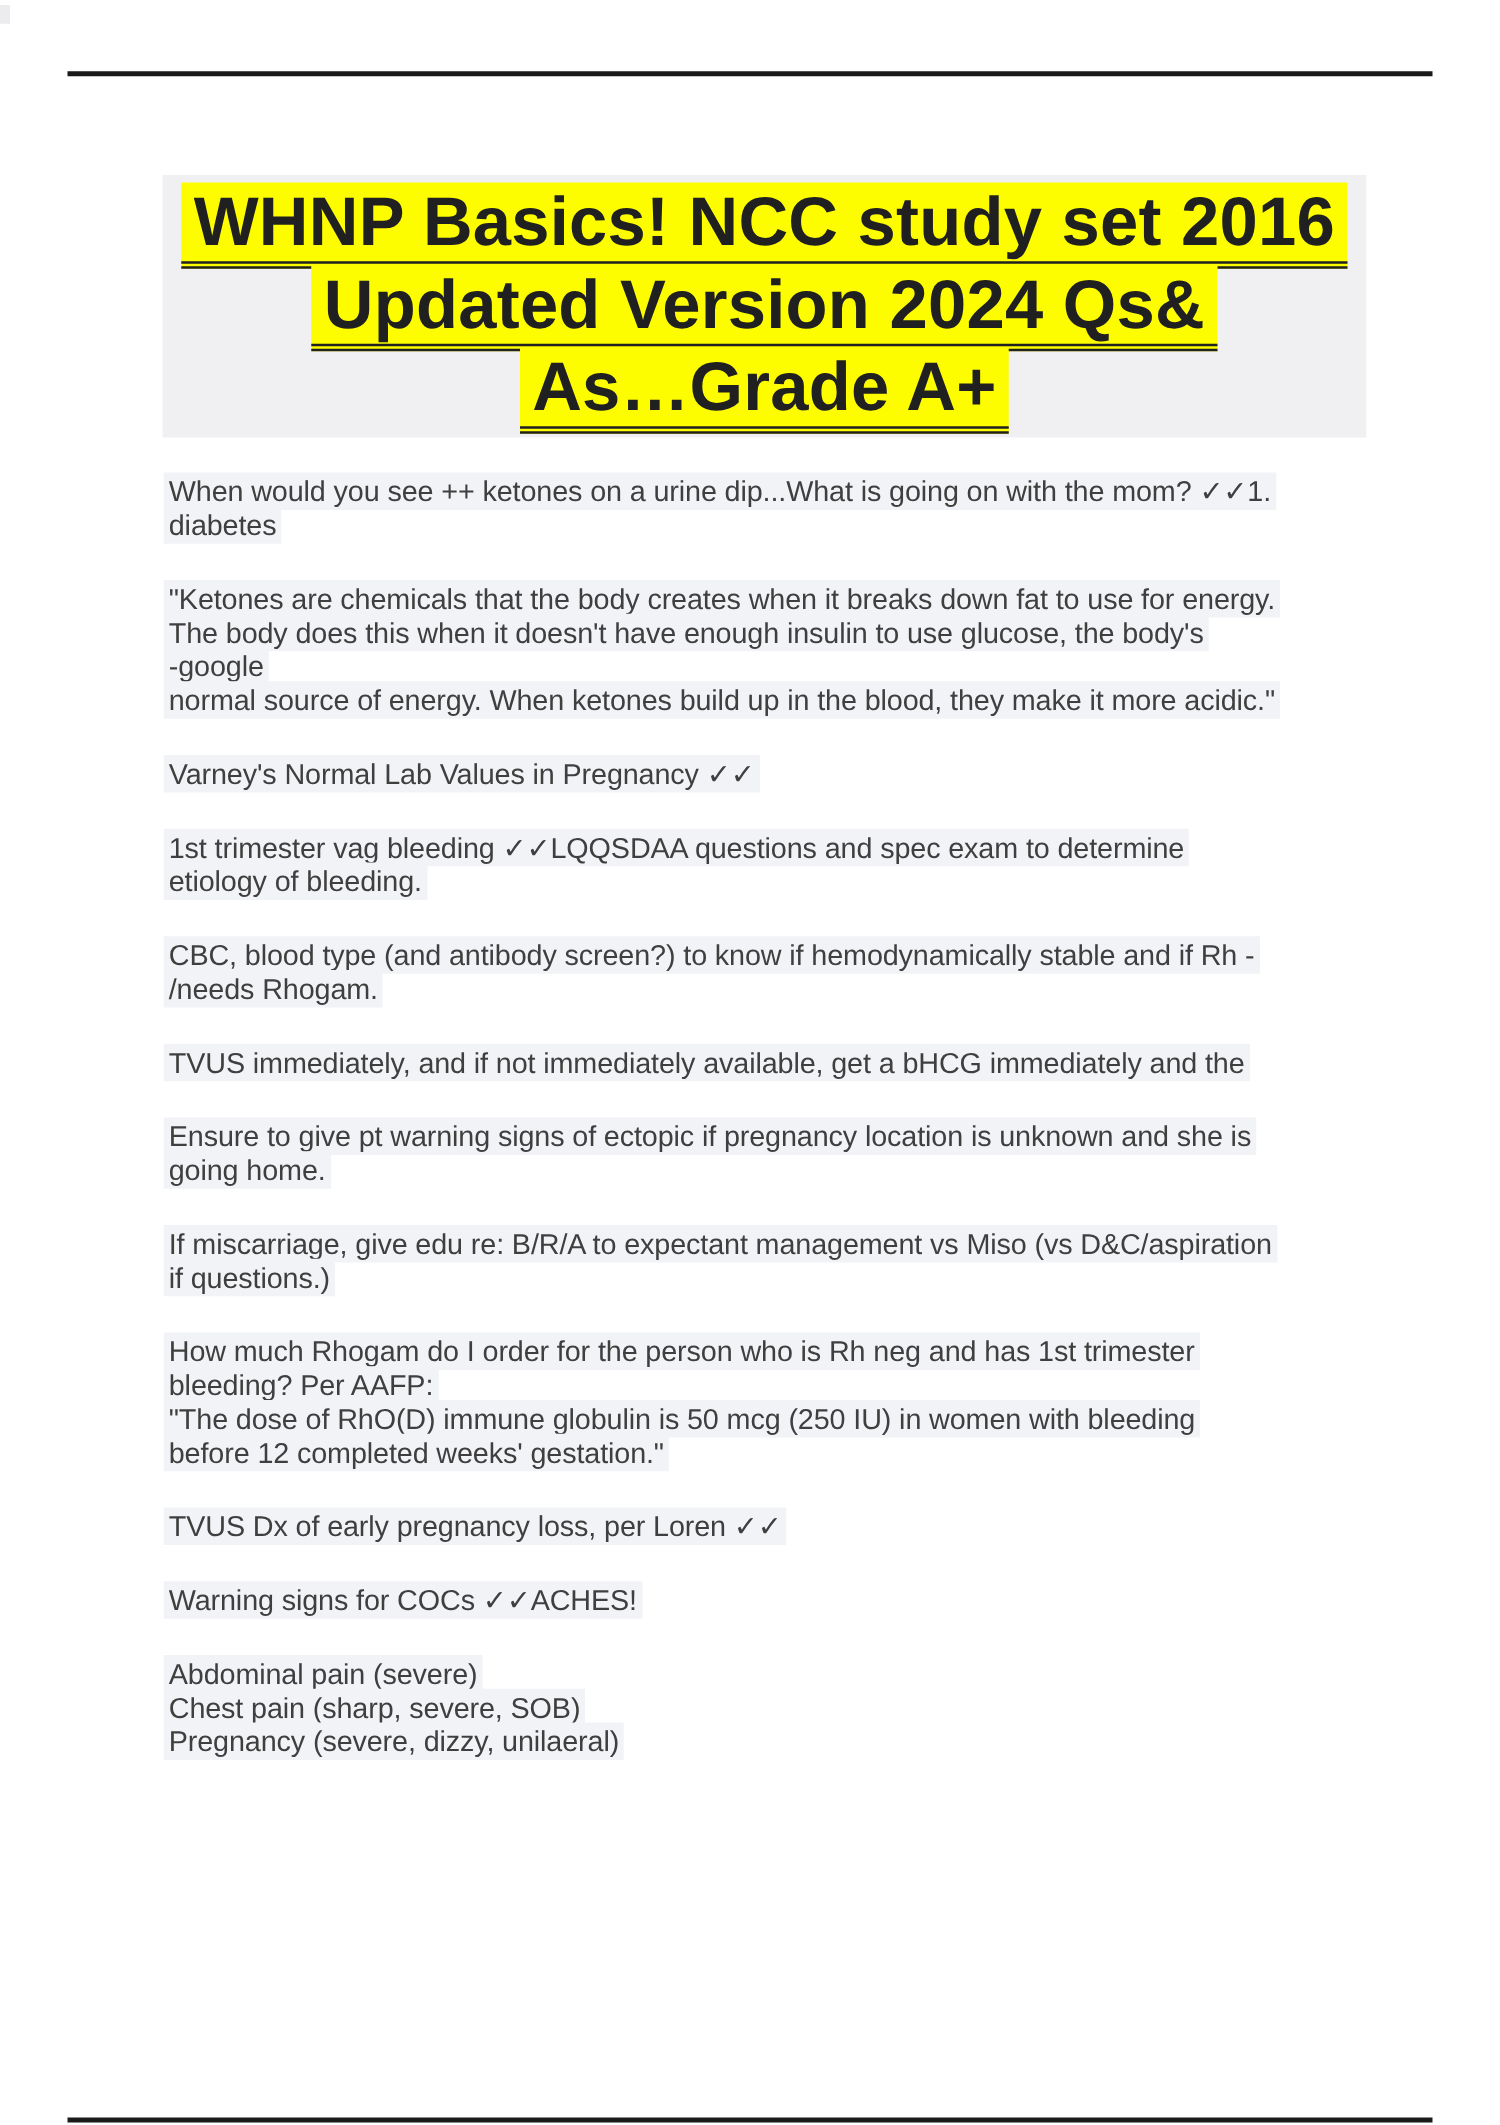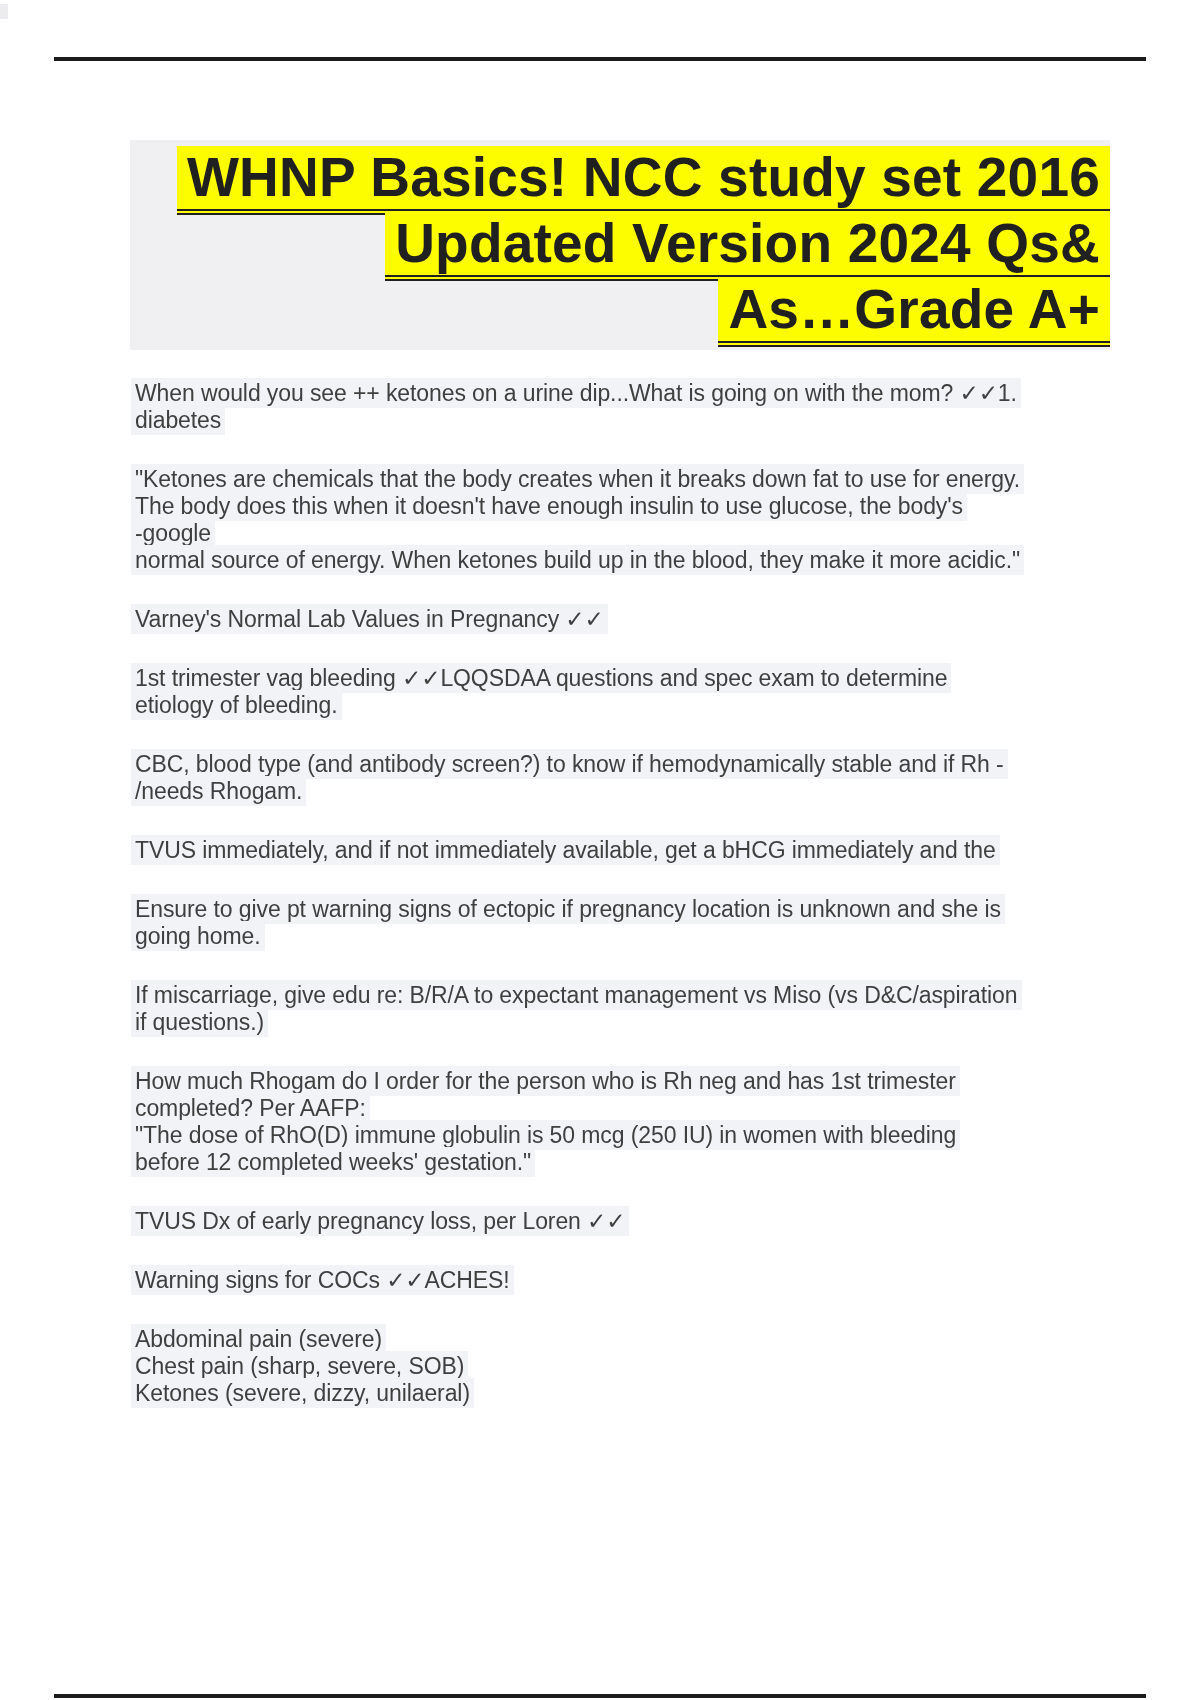--- a/index.html
+++ b/index.html
@@ -19,23 +19,23 @@
     position: absolute; left: 54px;
     width: 1092px; height: 4px;
     background: var(--rule-color, #1a1a1a);
   }
   .page-rule.top { top: 57px; }
   .page-rule.bottom { top: 1694px; }
 
   .title-block {
     position: absolute; left: 130px; top: 140px;
     width: 963px;
-    padding: 4px 0 8px 17px;
+    padding: 4px 0 8px 0;
     background: var(--title-block-bg, #f0f0f2);
-    text-align: right;
+    text-align: center;
   }
   .title-line {
     line-height: 66px;
     font-size: 55px;
     font-weight: bold;
     letter-spacing: 0.2px;
     color: var(--title-text, #202020);
     white-space: nowrap;
   }
   .title-mark {
@@ -103,30 +103,30 @@
     <div class="para">
       <div class="line"><span class="line-mark">Ensure to give pt warning signs of ectopic if pregnancy location is unknown and she is</span></div>
       <div class="line"><span class="line-mark">going home.</span></div>
     </div>
     <div class="para">
       <div class="line"><span class="line-mark">If miscarriage, give edu re: B/R/A to expectant management vs Miso (vs D&amp;C/aspiration</span></div>
       <div class="line"><span class="line-mark">if questions.)</span></div>
     </div>
     <div class="para">
       <div class="line"><span class="line-mark">How much Rhogam do I order for the person who is Rh neg and has 1st trimester</span></div>
-      <div class="line"><span class="line-mark">completed? Per AAFP:</span></div>
+      <div class="line"><span class="line-mark">bleeding? Per AAFP:</span></div>
       <div class="line"><span class="line-mark">"The dose of RhO(D) immune globulin is 50 mcg (250 IU) in women with bleeding</span></div>
       <div class="line"><span class="line-mark">before 12 completed weeks' gestation."</span></div>
     </div>
     <div class="para">
       <div class="line"><span class="line-mark">TVUS Dx of early pregnancy loss, per Loren ✓✓</span></div>
     </div>
     <div class="para">
       <div class="line"><span class="line-mark">Warning signs for COCs ✓✓ACHES!</span></div>
     </div>
     <div class="para">
       <div class="line"><span class="line-mark">Abdominal pain (severe)</span></div>
       <div class="line"><span class="line-mark">Chest pain (sharp, severe, SOB)</span></div>
-      <div class="line"><span class="line-mark">Ketones (severe, dizzy, unilaeral)</span></div>
+      <div class="line"><span class="line-mark">Pregnancy (severe, dizzy, unilaeral)</span></div>
     </div>
   </div>
 
 <div class="page-rule bottom"></div>
 
 </body></html>

